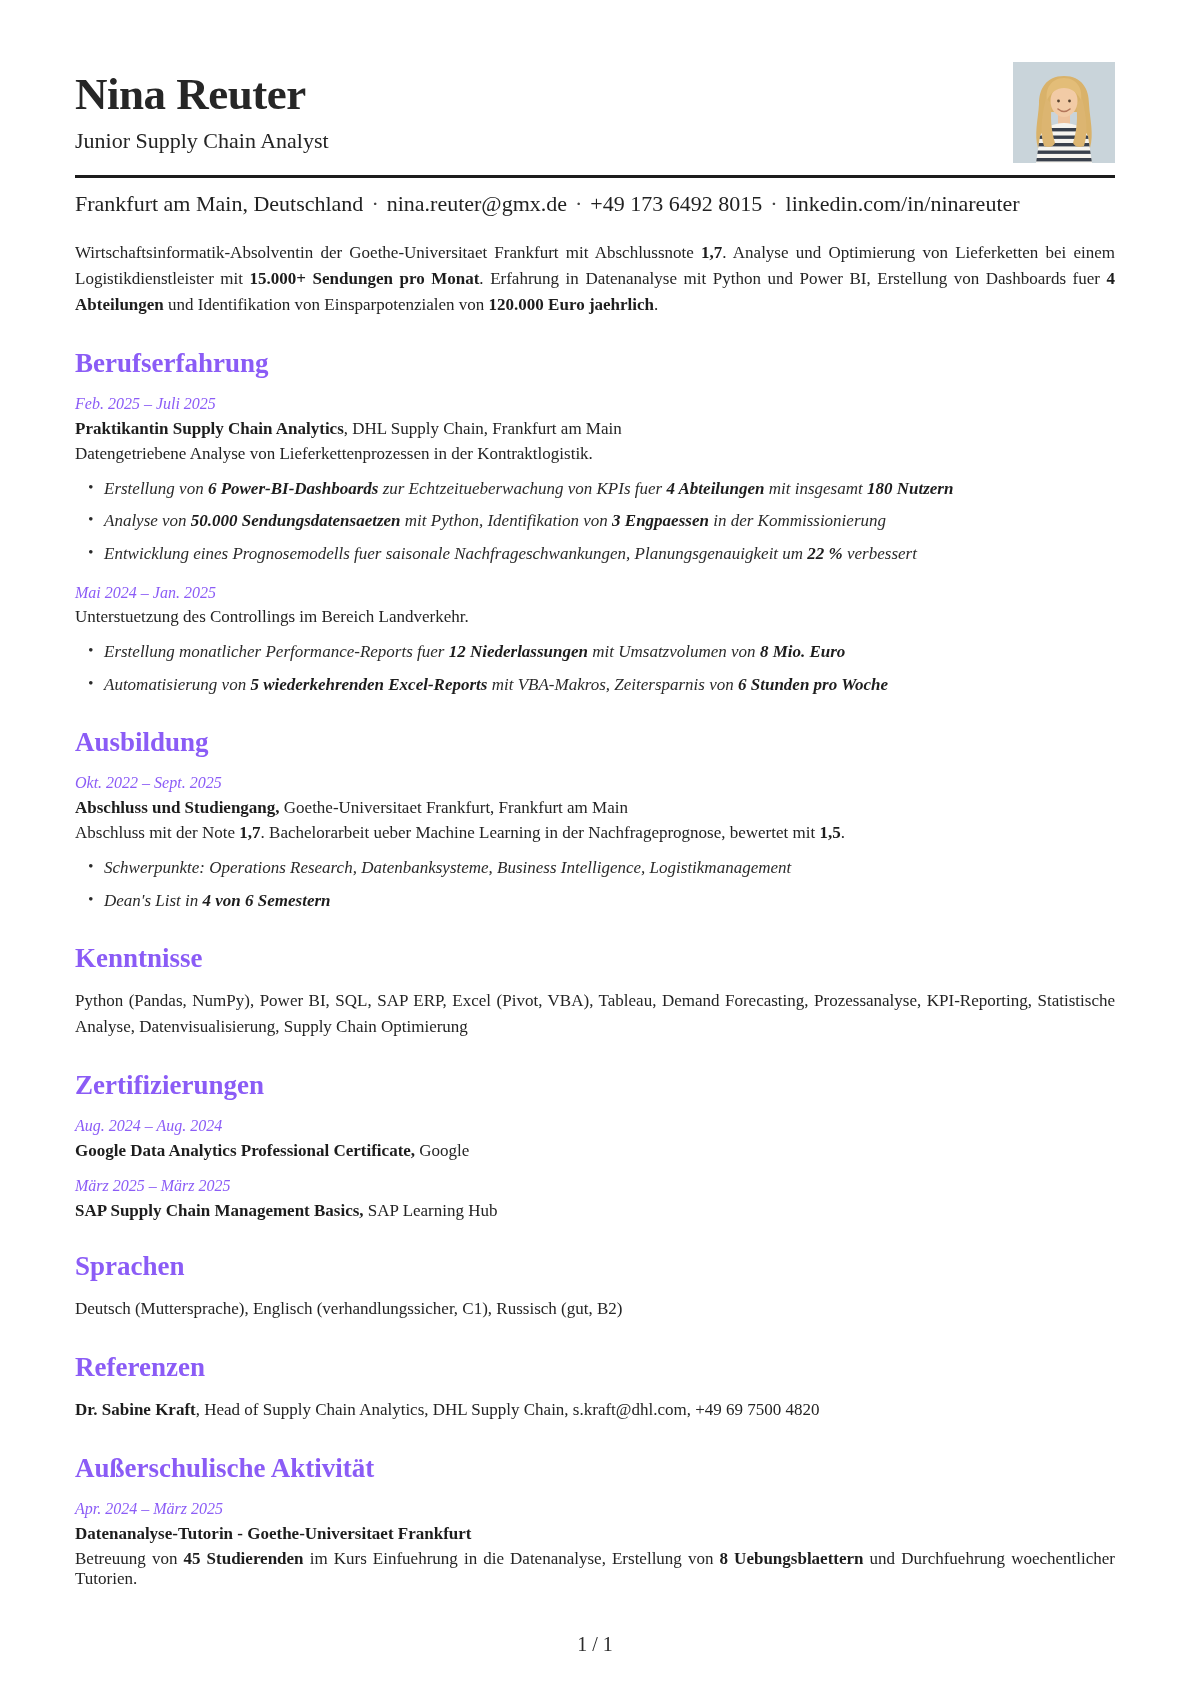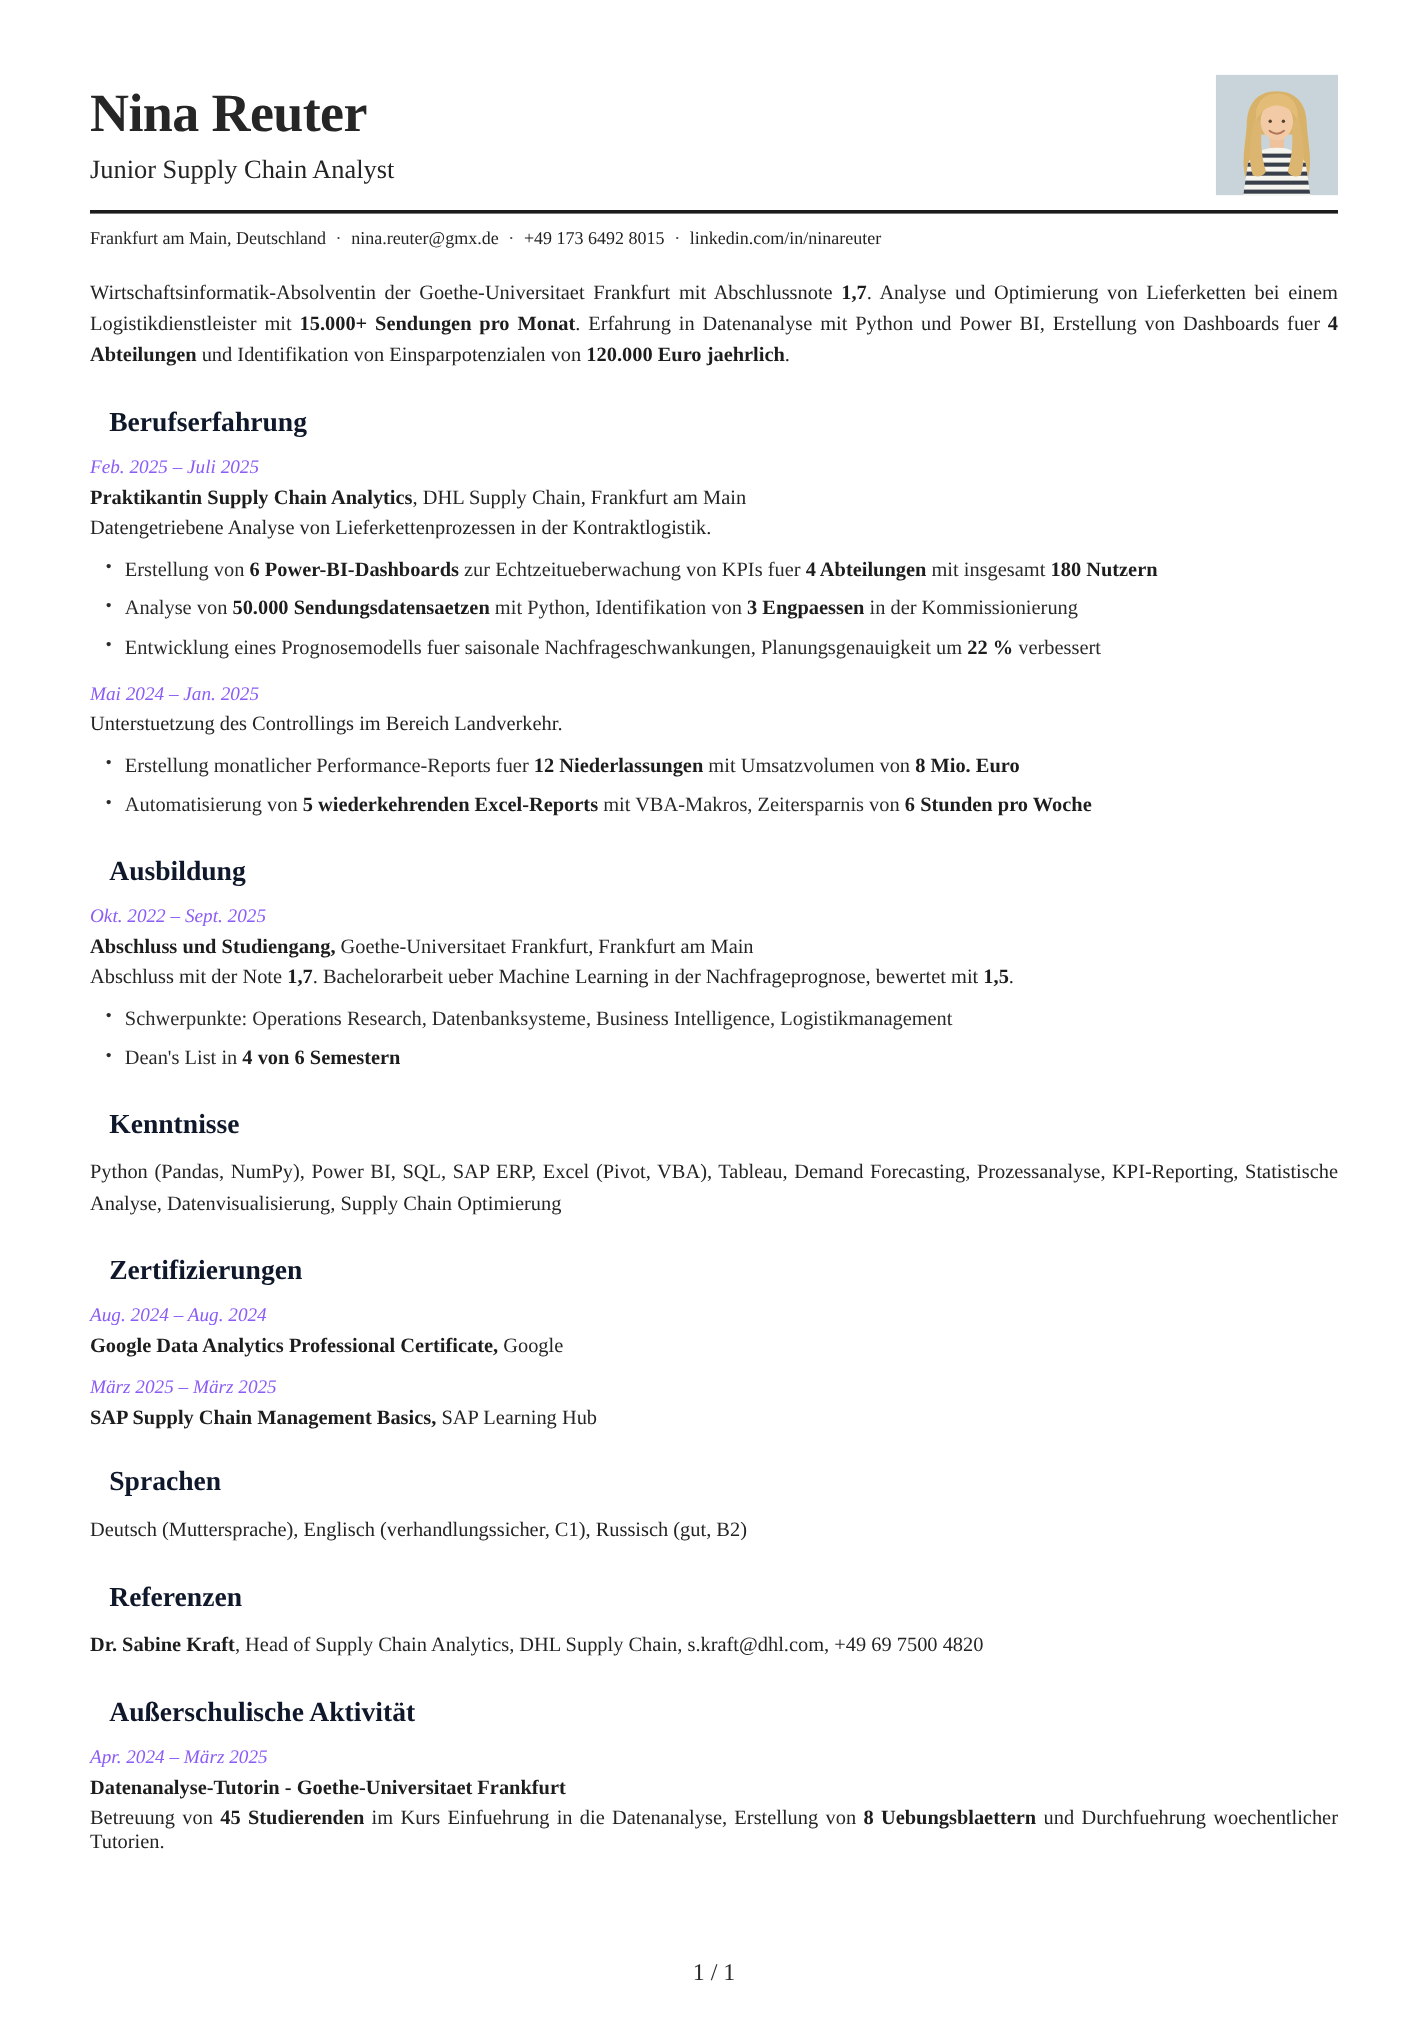--- a/index.html
+++ b/index.html
@@ -17,33 +17,33 @@
   .name{
     font-size:45px;line-height:1.02;margin:0;
     font-weight:700;color:#262626;letter-spacing:-0.5px;
   }
   .subtitle{font-size:22px;margin-top:10px;color:#242424;}
   .photo{
     position:absolute;top:62px;right:75px;
     width:102px;height:101px;overflow:hidden;
   }
   .rule{border:0;border-top:3px solid #1c1c1c;margin:21px 0 0 0;}
-  .contact{margin-top:13px;font-size:15px;color:#222;}
+  .contact{margin-top:13px;font-size:22px;color:#222;}
   .sep{margin:0 8px;color:#444;}
   
   .ptext{font-size:17px;line-height:1.53;margin:0;color:#242424;}
   .justify{text-align:justify;hyphens:auto;-webkit-hyphens:auto;}
   .summary{margin-top:23px;}
-  .section-heading{font-size:23px;font-weight:700;margin:30px 0 0 16px;color:#0f172a;}
+  .section-heading{font-size:27px;font-weight:700;margin:30px 0 0 0;color:#8b5cf6;}
   .entry{margin-top:16px;}
   .entry-date{font-style:italic;font-size:16px;color:#8b5cf6;}
   .entry-title{font-size:17px;margin-top:6px;color:#242424;}
   .entry-desc{font-size:17px;margin-top:5px;color:#242424;}
   ul.bullets{margin:12px 0 0 0;padding:0 0 0 29px;list-style:none;}
-  ul.bullets li{font-size:17px;line-height:1.5;margin:7px 0;position:relative;color:#2a2a2a;}
+  ul.bullets li{font-size:17px;line-height:1.5;margin:7px 0;position:relative;color:#2a2a2a;font-style:italic;}
   ul.bullets li::before{content:"•";position:absolute;left:-16px;top:0;color:#2a2a2a;font-size:15px;}
   .b{font-weight:700;color:#1d1d1d;}
   .after-list{margin-top:18px;}
   .section-para{margin-top:14px;font-family:Liberation Serif, serif;}
   .footer{
     position:absolute;left:0;right:0;bottom:27px;
     text-align:center;font-size:20px;color:#2b2b2b;
   }
 </style>
 </head>

